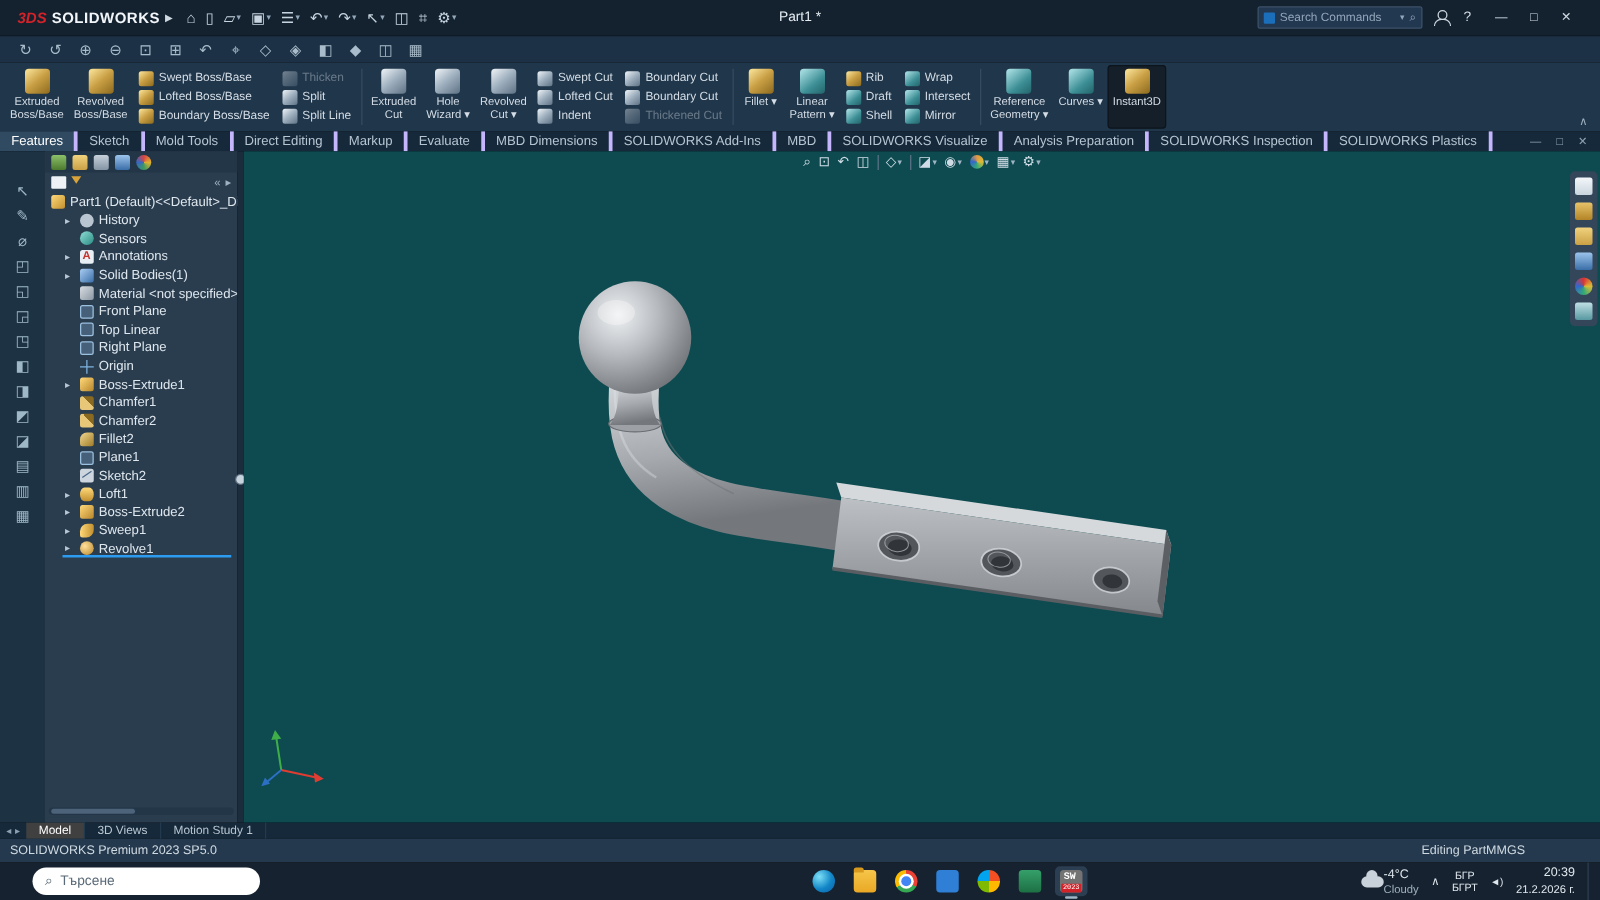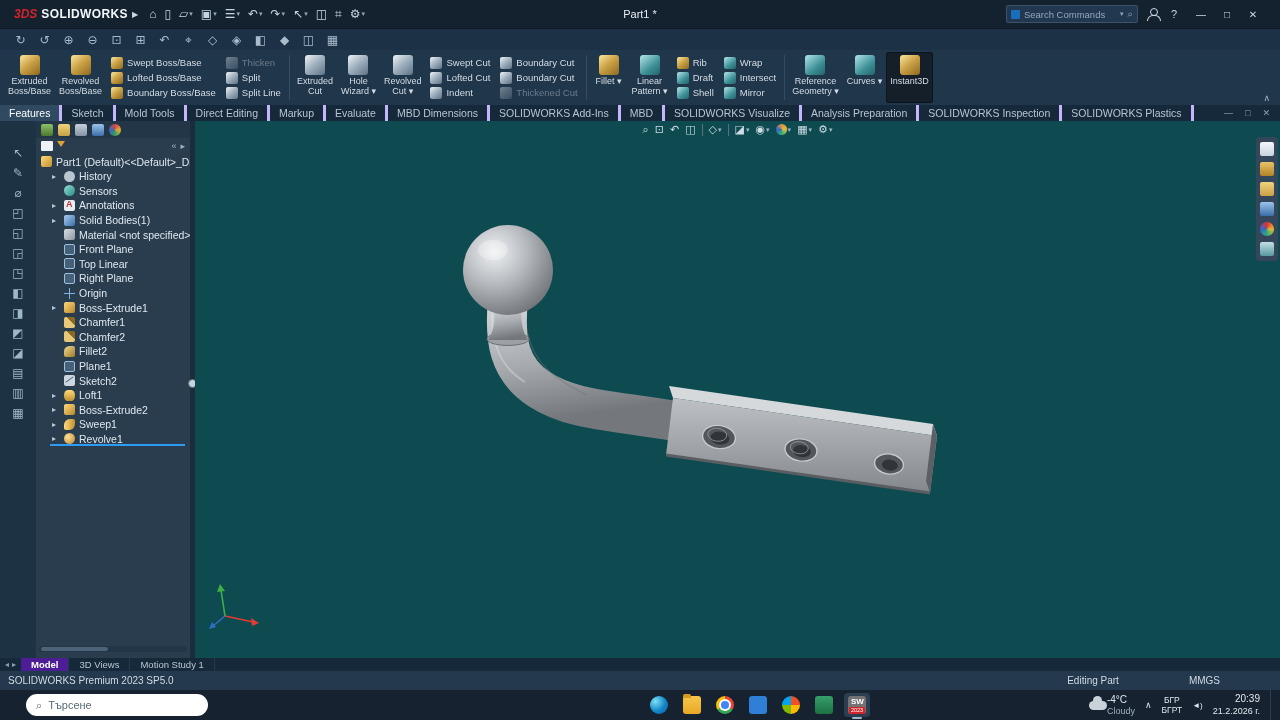--- a/index.html
+++ b/index.html
@@ -124,42 +124,42 @@
   [data-name="view-palette-icon"] { background:linear-gradient(#9cc4ec,#3a6ea8); }
   [data-name="appearances-scenes-icon"] { background:conic-gradient(#d33,#db3,#3a7,#36c,#d33); border-radius:50%; }
   [data-name="custom-properties-icon"] { background:linear-gradient(#bfe0e4,#5798a0); }
   .model-svg { position:absolute; left:230px; top:88px; }
   .triad { position:absolute; left:12px; bottom:26px; }
 
   
   .view-tabs { height:13px; background:#15293a; display:flex; align-items:stretch; font-size:9.5px; color:#b9c6d2; }
   .vt-arrows { display:flex; align-items:center; gap:3px; padding:0 5px; font-size:8px; color:#8ba0b2; }
   .vt { padding:0 10px; display:flex; align-items:center; border-right:1px solid #223a4e; }
-  .vt.active { background:#4c1d95; color:#fff; font-weight:bold; }
+  .vt.active { background:#404040; color:#fff; font-weight:normal; }
   .statusbar { height:19px; background:#24394d; display:flex; align-items:center; font-size:10px; color:#cfd9e2; padding:0 8px; }
-  .sb-edit { margin-left:auto; margin-right:70px; }
+  .sb-edit { margin-left:auto; }
   .sb-units { margin-right:52px; }
 
   
   .taskbar { height:30px; background:#16222f; position:relative; flex:none; }
   .tb-search { position:absolute; left:26px; top:4px; width:182px; height:22px; background:#fff; border-radius:12px; display:flex; align-items:center; gap:6px; padding:0 10px; font-size:11px; color:#5a6a78; }
   .tb-apps { position:absolute; left:646px; top:3px; display:flex; gap:7px; }
   .tb-app { width:26px; height:24px; border-radius:4px; display:flex; align-items:center; justify-content:center; position:relative; }
   .tb-app.active { background:#2c3e52; }
   .tb-app.active::after { content:''; position:absolute; bottom:-2px; left:8px; right:8px; height:2px; background:#9fb6c9; border-radius:1px; }
   .tb-art { width:18px; height:18px; position:relative; }
   .i-edge-icon { border-radius:50%; background:radial-gradient(circle at 30% 30%,#7de0f7,#1286c7 55%,#0b5ea8); }
   .i-file-explorer-icon { background:linear-gradient(#f6c64a,#e9a825); border-radius:3px; }
   .i-file-explorer-icon::before { content:''; position:absolute; left:0; top:-2px; width:8px; height:4px; background:#d89a1e; border-radius:2px 2px 0 0; }
   .i-chrome-icon { border-radius:50%; background:conic-gradient(#ea4335 0 33%,#34a853 0 66%,#fbbc05 0 100%); }
   .i-chrome-icon::after { content:''; position:absolute; left:5px; top:5px; width:8px; height:8px; border-radius:50%; background:#4285f4; box-shadow:0 0 0 2px #fff; }
   .i-store-icon { background:#2f7fd6; border-radius:3px; }
   .i-photos-icon { border-radius:50%; background:conic-gradient(#f25022 0 25%,#ffb900 0 50%,#7fba00 0 75%,#00a4ef 0 100%); }
   .i-excel-icon { background:linear-gradient(#35a06a,#1d7044); border-radius:3px; }
-  .i-solidworks-app-icon { background:#737373; border-radius:3px; }
+  .i-solidworks-app-icon { background:#737373; border-radius:3px;font-family:Liberation Mono, monospace; }
   .sw1 { position:absolute; top:1px; left:3px; color:#fff; font-size:8px; font-weight:bold; }
   .sw1:empty,.sw2:empty { display:none; }
   .sw2 { position:absolute; bottom:0; left:1px; right:1px; background:#d2232a; color:#fff; font-size:5.5px; text-align:center; border-radius:1px; line-height:1.2; }
   .tray { position:absolute; right:6px; top:0; height:100%; display:flex; align-items:center; gap:10px; }
   .weather { display:flex; align-items:center; }
   .cloud { width:18px; height:9px; background:#c9d2da; border-radius:8px; position:relative; }
   .cloud::before { content:''; position:absolute; left:4px; top:-5px; width:9px; height:9px; border-radius:50%; background:#c9d2da; }
   .w-temp { font-size:10px; line-height:1.15; }
   .w-cond { font-size:9px; color:#9fb0bf; }
   .tray-caret { font-size:9px; }

